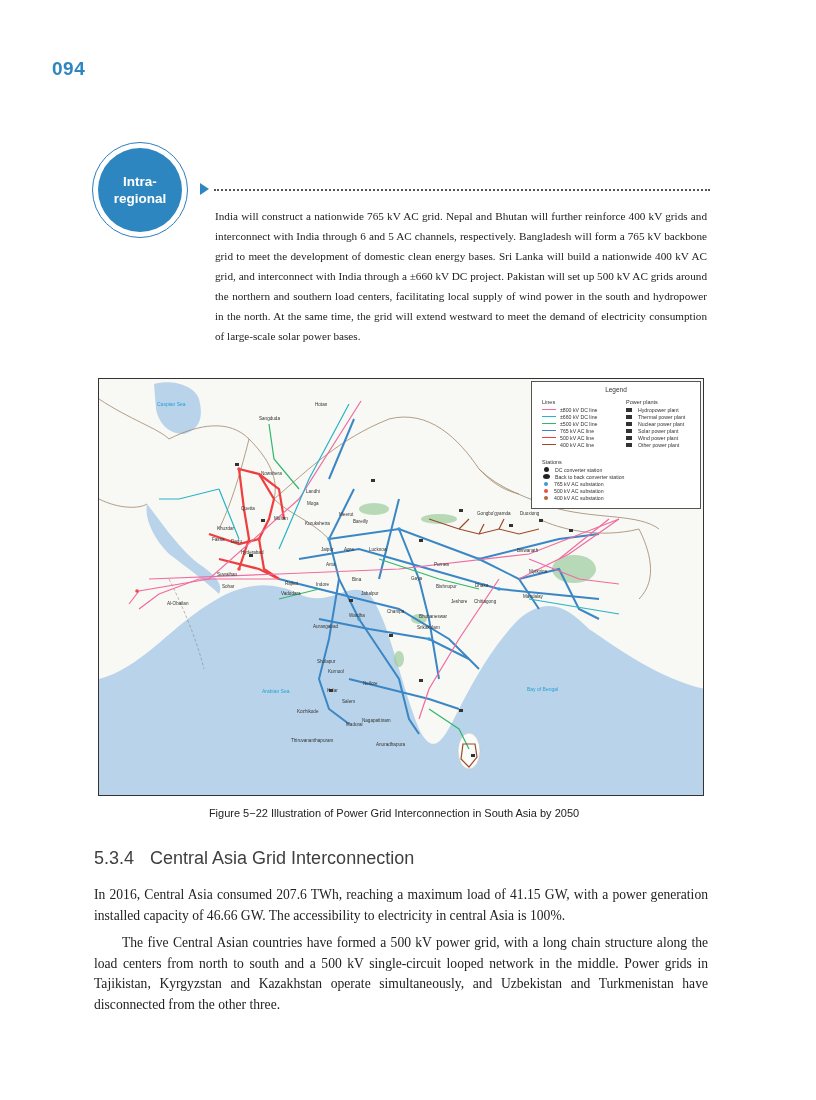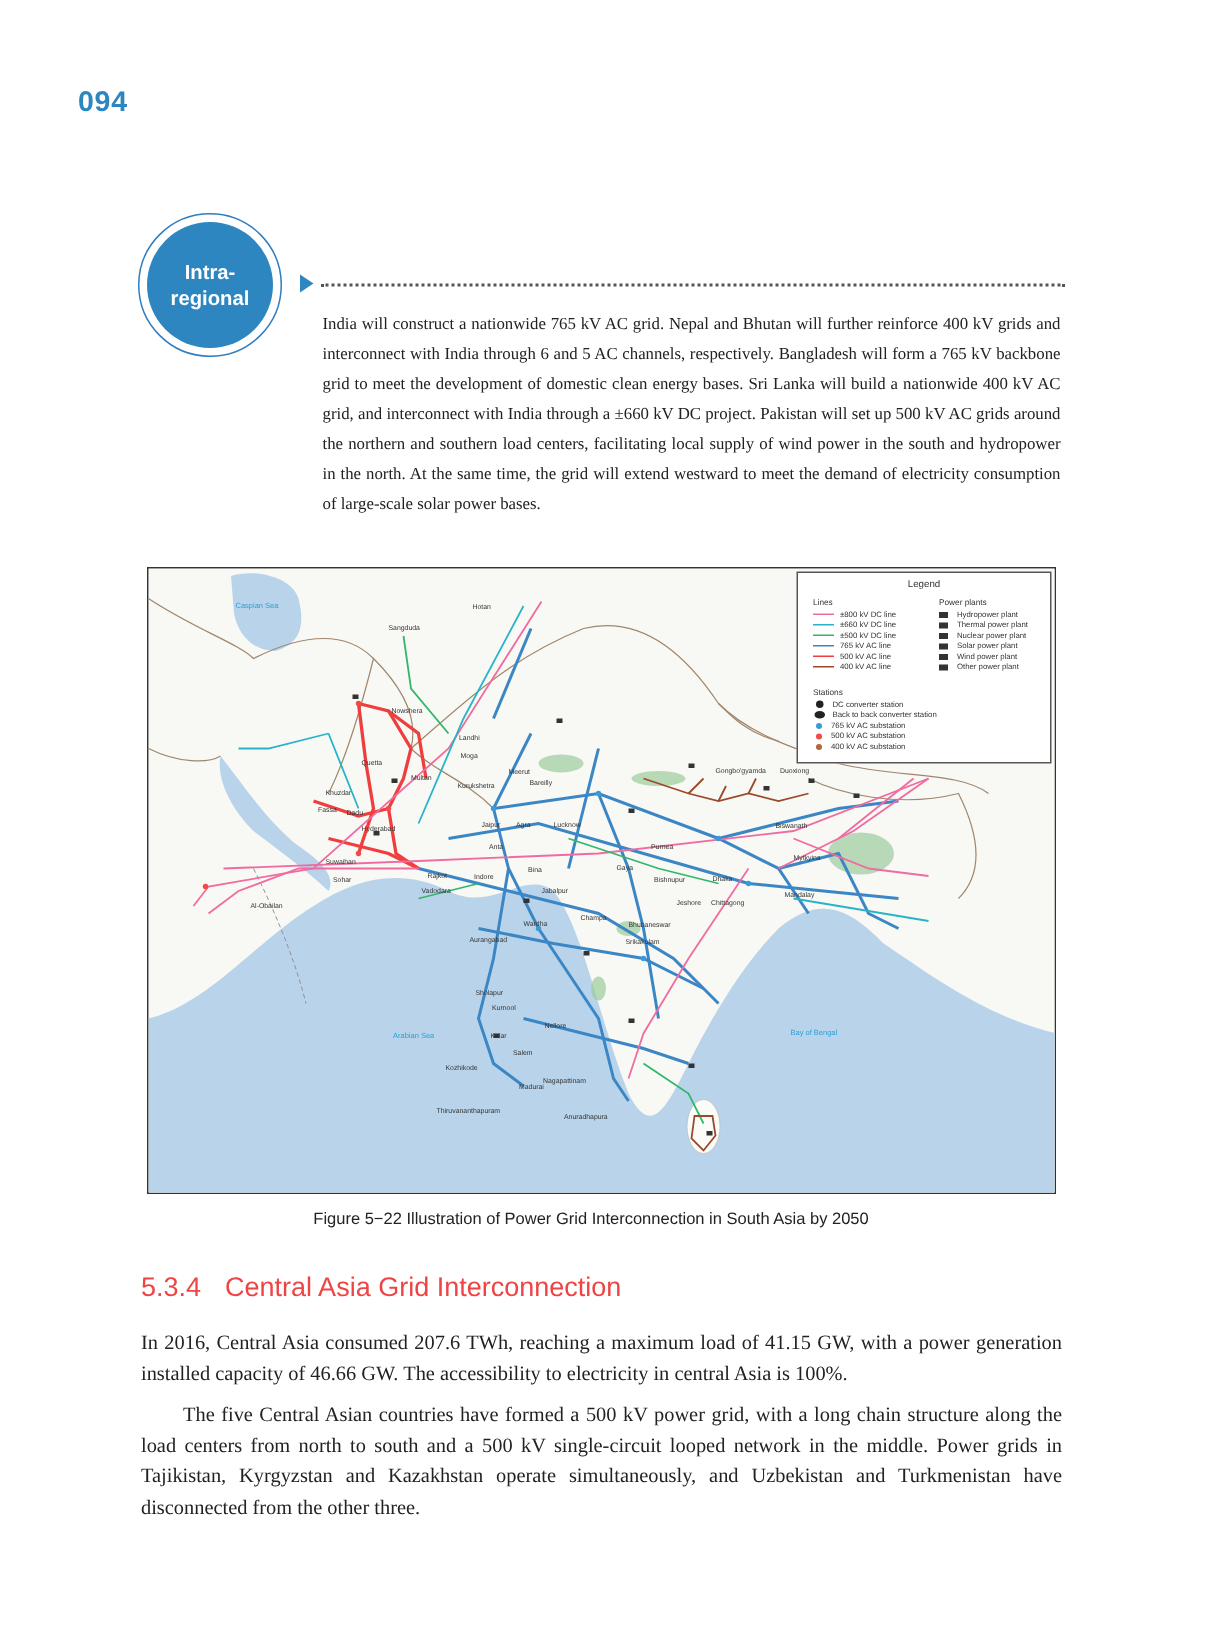--- a/index.html
+++ b/index.html
@@ -17,21 +17,21 @@
   .legend .lg-title { position:absolute; left:0; width:100%; top:4px; text-align:center; font-size:6.5px; }
   .legend .col { position:absolute; }
   .legend .row { height:7px; display:flex; align-items:center; white-space:nowrap; }
   .legend .sw { display:inline-block; width:14px; height:0; border-top:1.3px solid; margin-right:4px; }
   .legend .pp { display:inline-block; width:6px; height:4px; background:#333; margin-right:6px; }
   .legend .dot { display:inline-block; width:4px; height:4px; border-radius:50%; margin-right:6px; margin-left:2px; }
   .legend .hd { font-size:5.5px; height:7px; }
   .map-label { position:absolute; font-size:4.6px; color:#333; white-space:nowrap; }
   .sea-label { position:absolute; font-size:5px; color:#2a9fd6; white-space:nowrap; }
   .caption { position:absolute; left:0; width:756px; top:807px; text-align:center; font-size:11px; color:#222;margin-left:16px; }
-  .section-title { position:absolute; left:94px; top:848px; font-size:18px; color:#ef4444; }
+  .section-title { position:absolute; left:94px; top:848px; font-size:18px; color:#404040; }
   .section-title .num { margin-right:16px; }
   .body-text { position:absolute; left:94px; width:614px; font-family:"Liberation Serif", serif; font-size:13.6px; line-height:20.5px; text-align:justify; color:#222; }
   .p1 { top:885px; }
   .p2 { top:933px; text-indent:28px; }
 </style>
 </head>
 <body>
 
 <div class="page-number">094</div>
 

